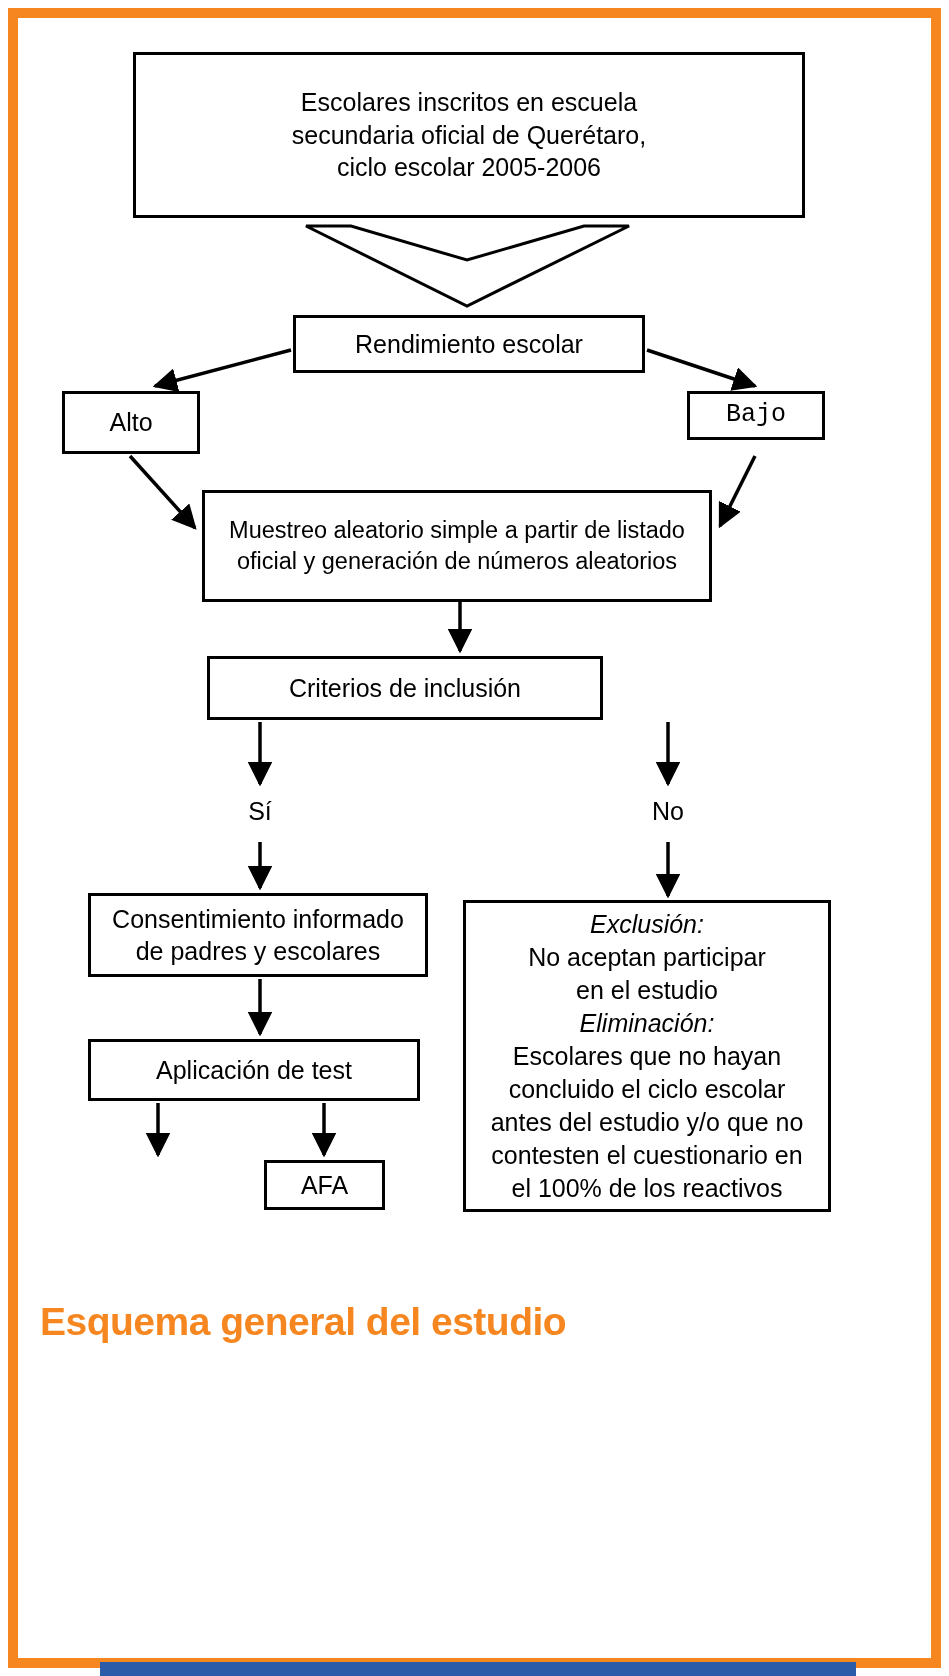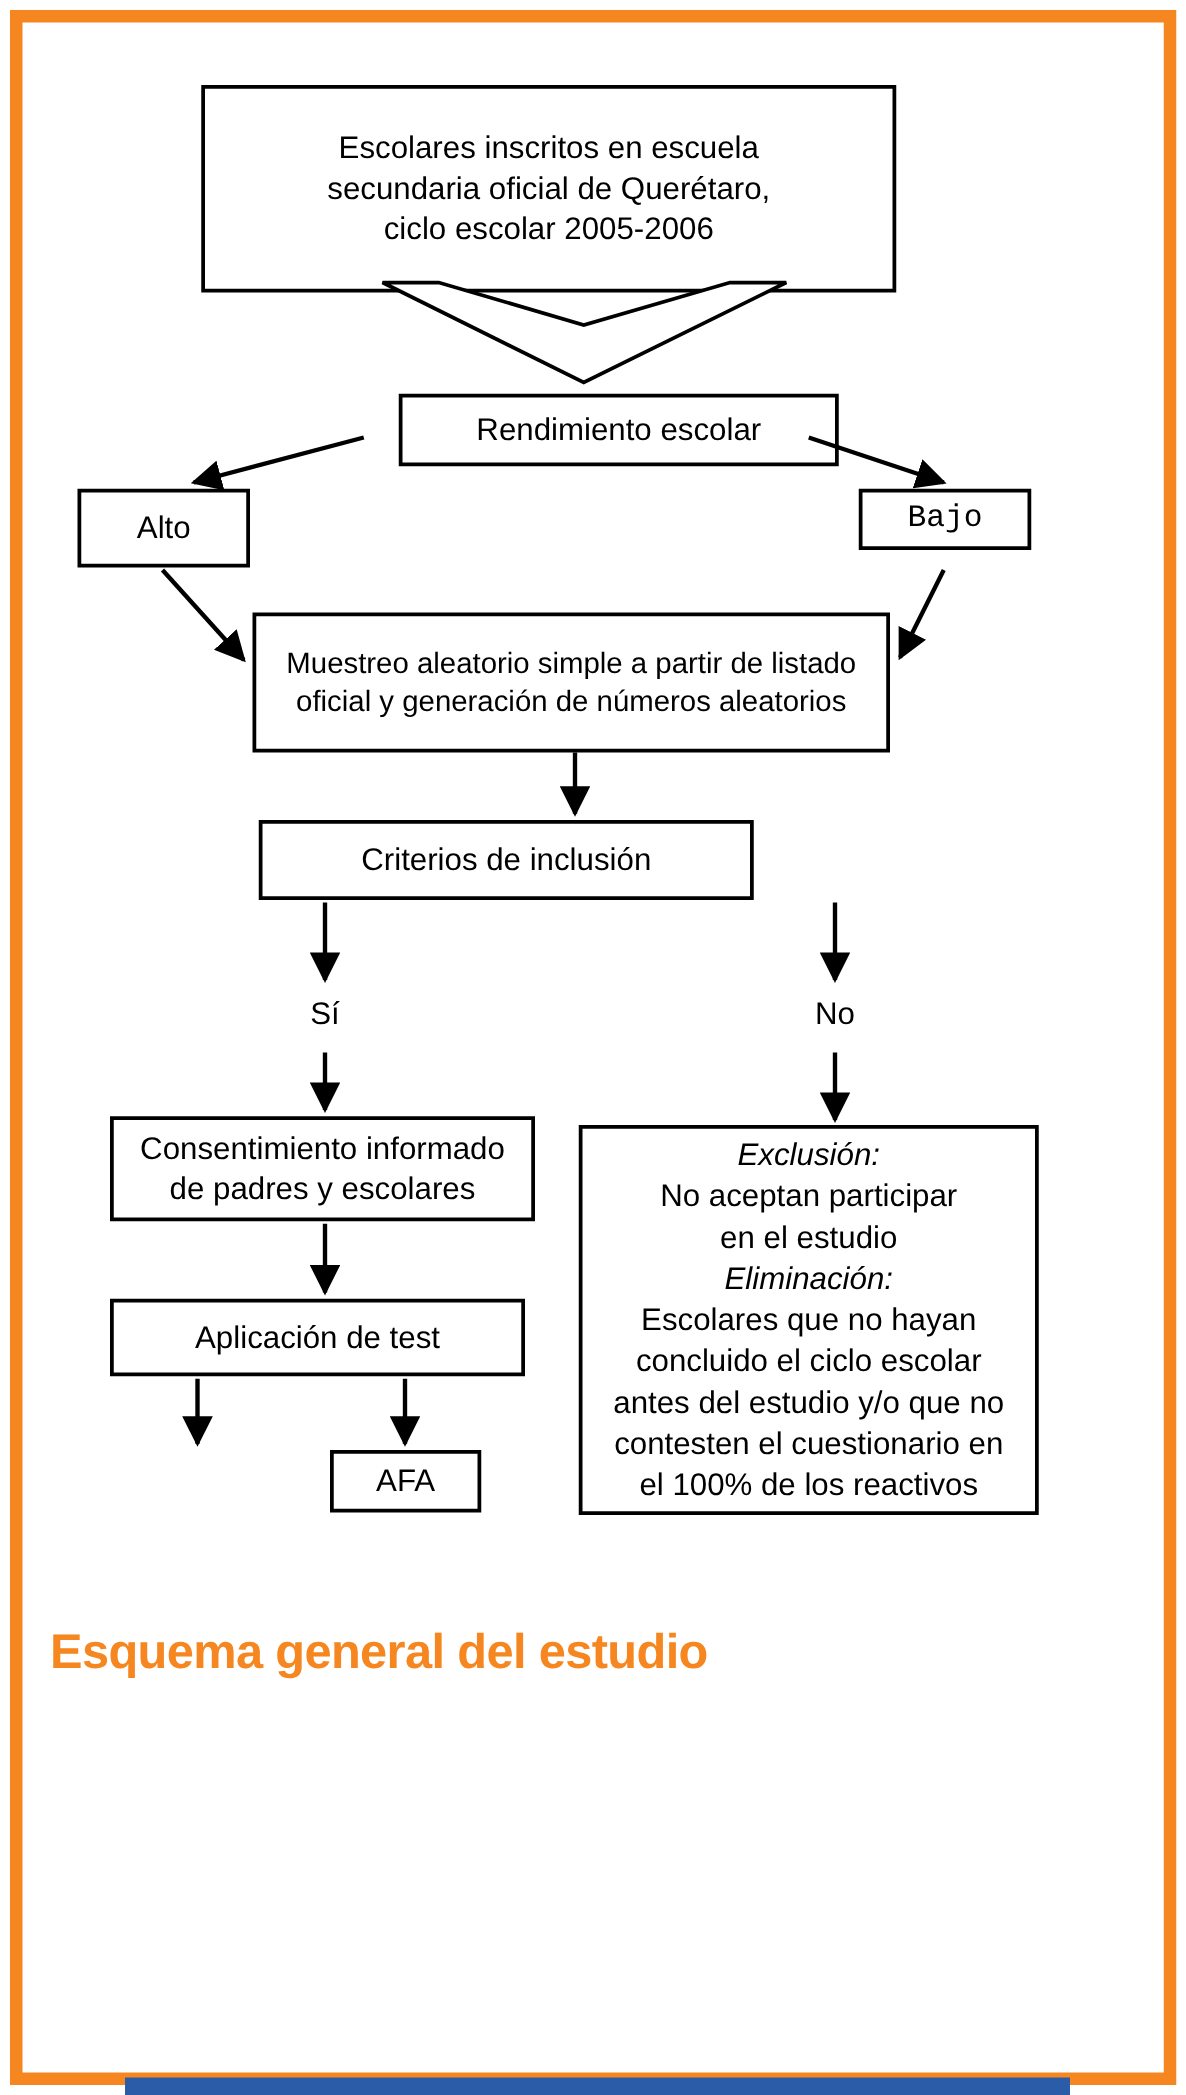--- a/index.html
+++ b/index.html
@@ -15,22 +15,22 @@
   #arrows { position:absolute; left:0; top:0; z-index:4; pointer-events:none; }
   #arrows line { stroke:#000; stroke-width:3.5; }
   #arrows polygon { fill:#ffffff; stroke:#000; stroke-width:3; }
   #arrows marker path { fill:#000; }
   .node {
     position:absolute; border:3px solid #000; background:#ffffff;
     display:flex; align-items:center; justify-content:center;
     text-align:center; white-space:pre-line; color:#000;
     font-size:25px; line-height:1.3; z-index:2;
   }
-  #population   { left:133px; top:68px;  width:556px; height:166px;margin-left:28px; }
-  #rendimiento  { left:293px; top:315px; width:352px; height:58px;margin-left:26px; }
+  #population   { left:133px; top:52px;  width:672px; height:166px; }
+  #rendimiento  { left:293px; top:315px; width:352px; height:58px; }
   #alto         { left:62px;  top:391px; width:138px; height:63px; }
   #bajo         { left:687px; top:391px; width:138px; height:49px;font-family:Liberation Mono, monospace; }
   #muestreo     { left:202px; top:490px; width:510px; height:112px; font-size:23.5px; }
   #criterios    { left:207px; top:656px; width:396px; height:64px; }
   #consentimiento { left:88px; top:893px; width:340px; height:84px; }
   #aplicacion   { left:88px;  top:1039px; width:332px; height:62px; }
   #faces        { left:85px;  top:1160px; width:147px; height:50px; }
   #afa          { left:264px; top:1160px; width:121px; height:50px; }
   #exclusion    { left:463px; top:900px; width:368px; height:312px;
                   flex-direction:column; justify-content:center; line-height:1.32; }

